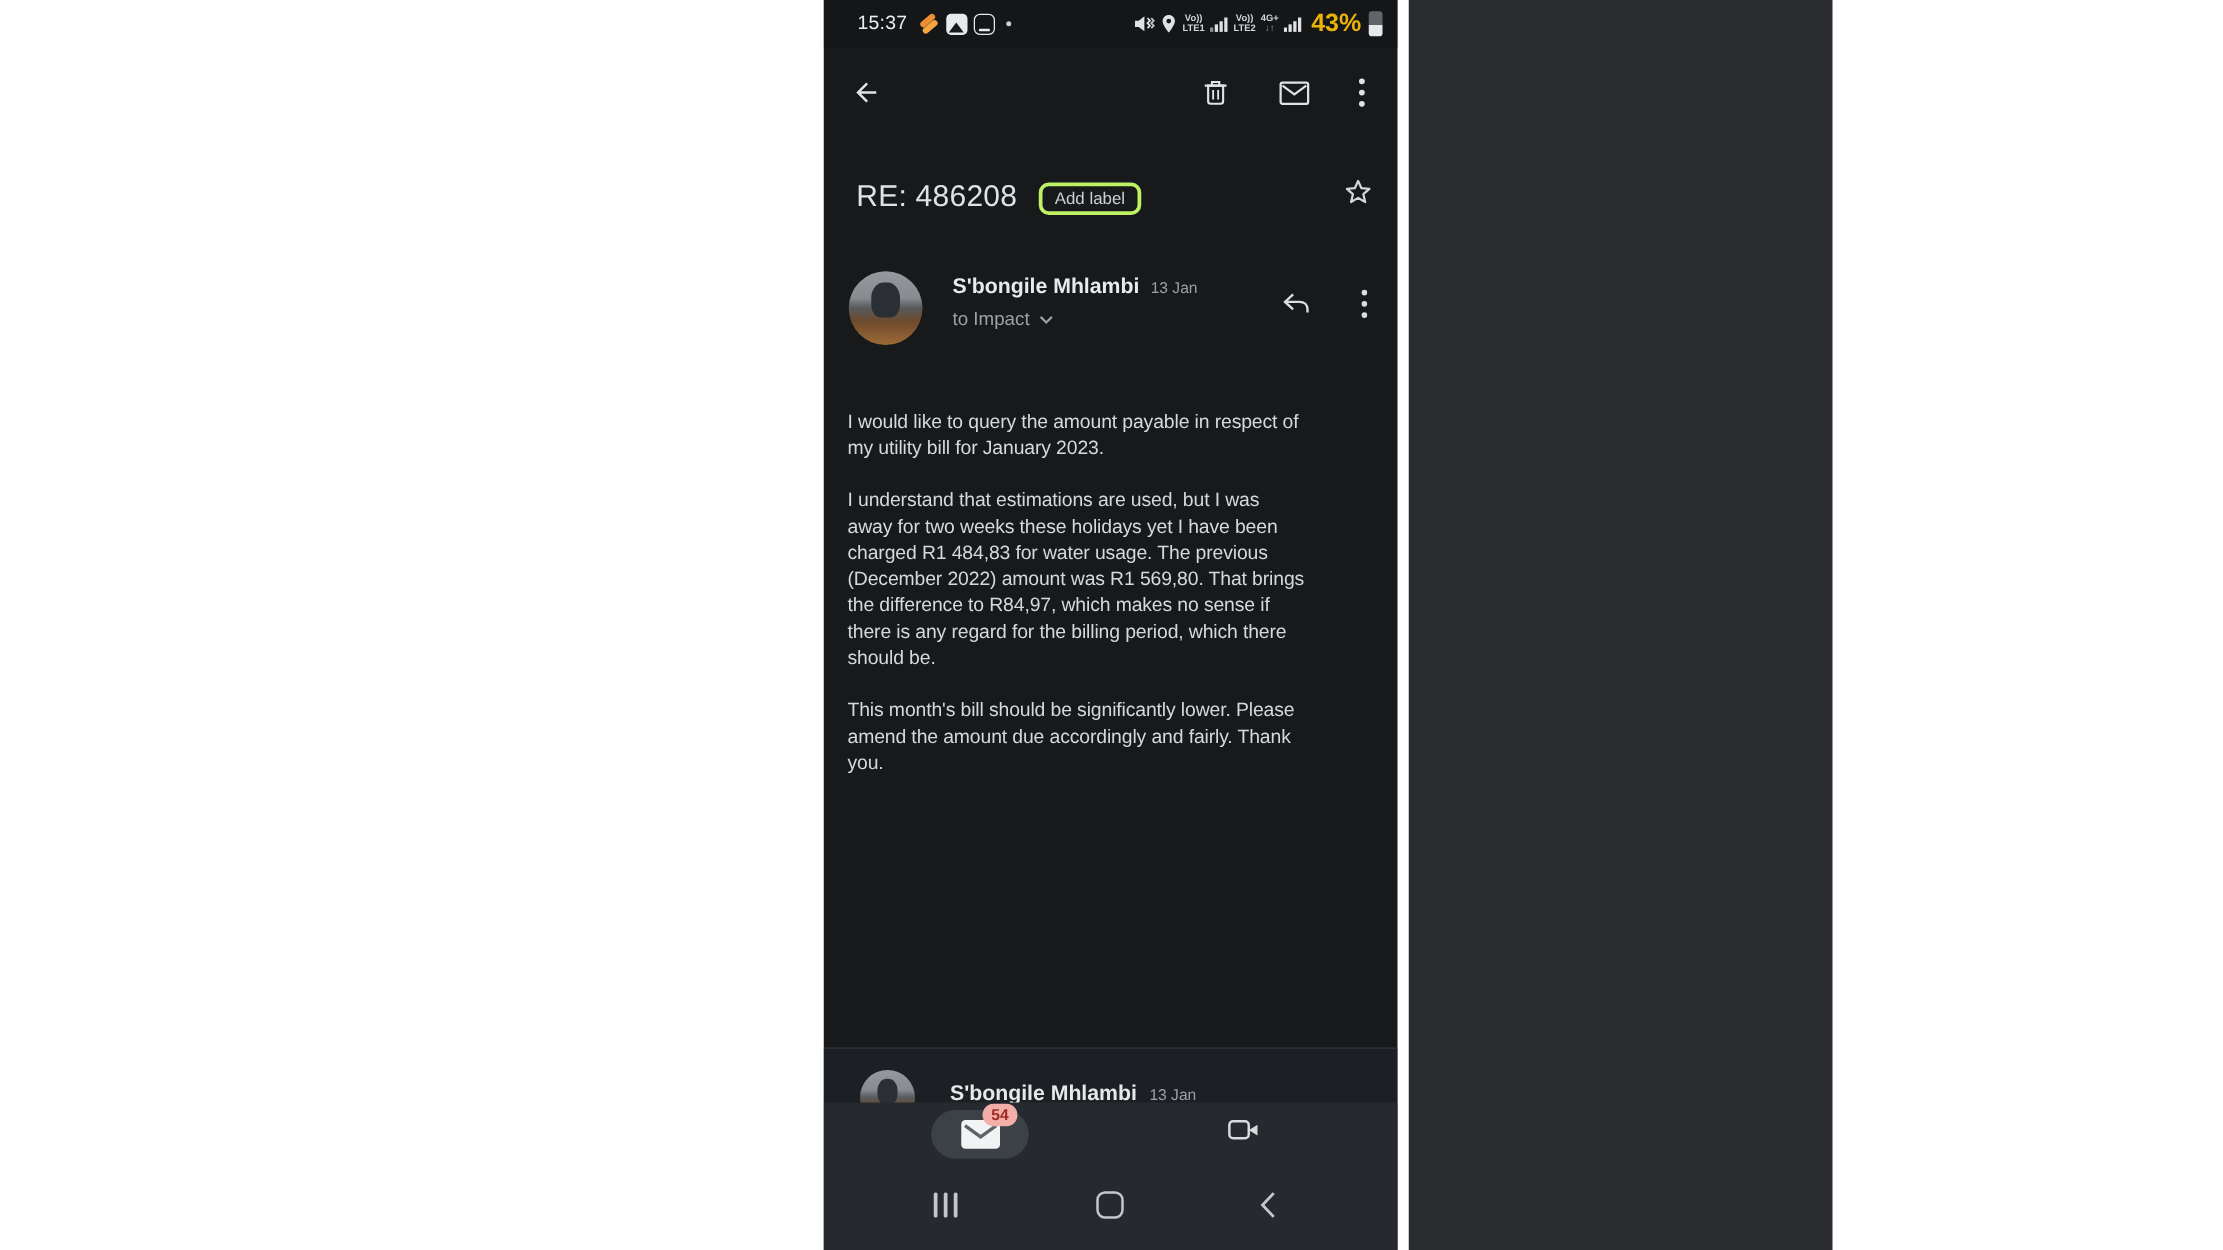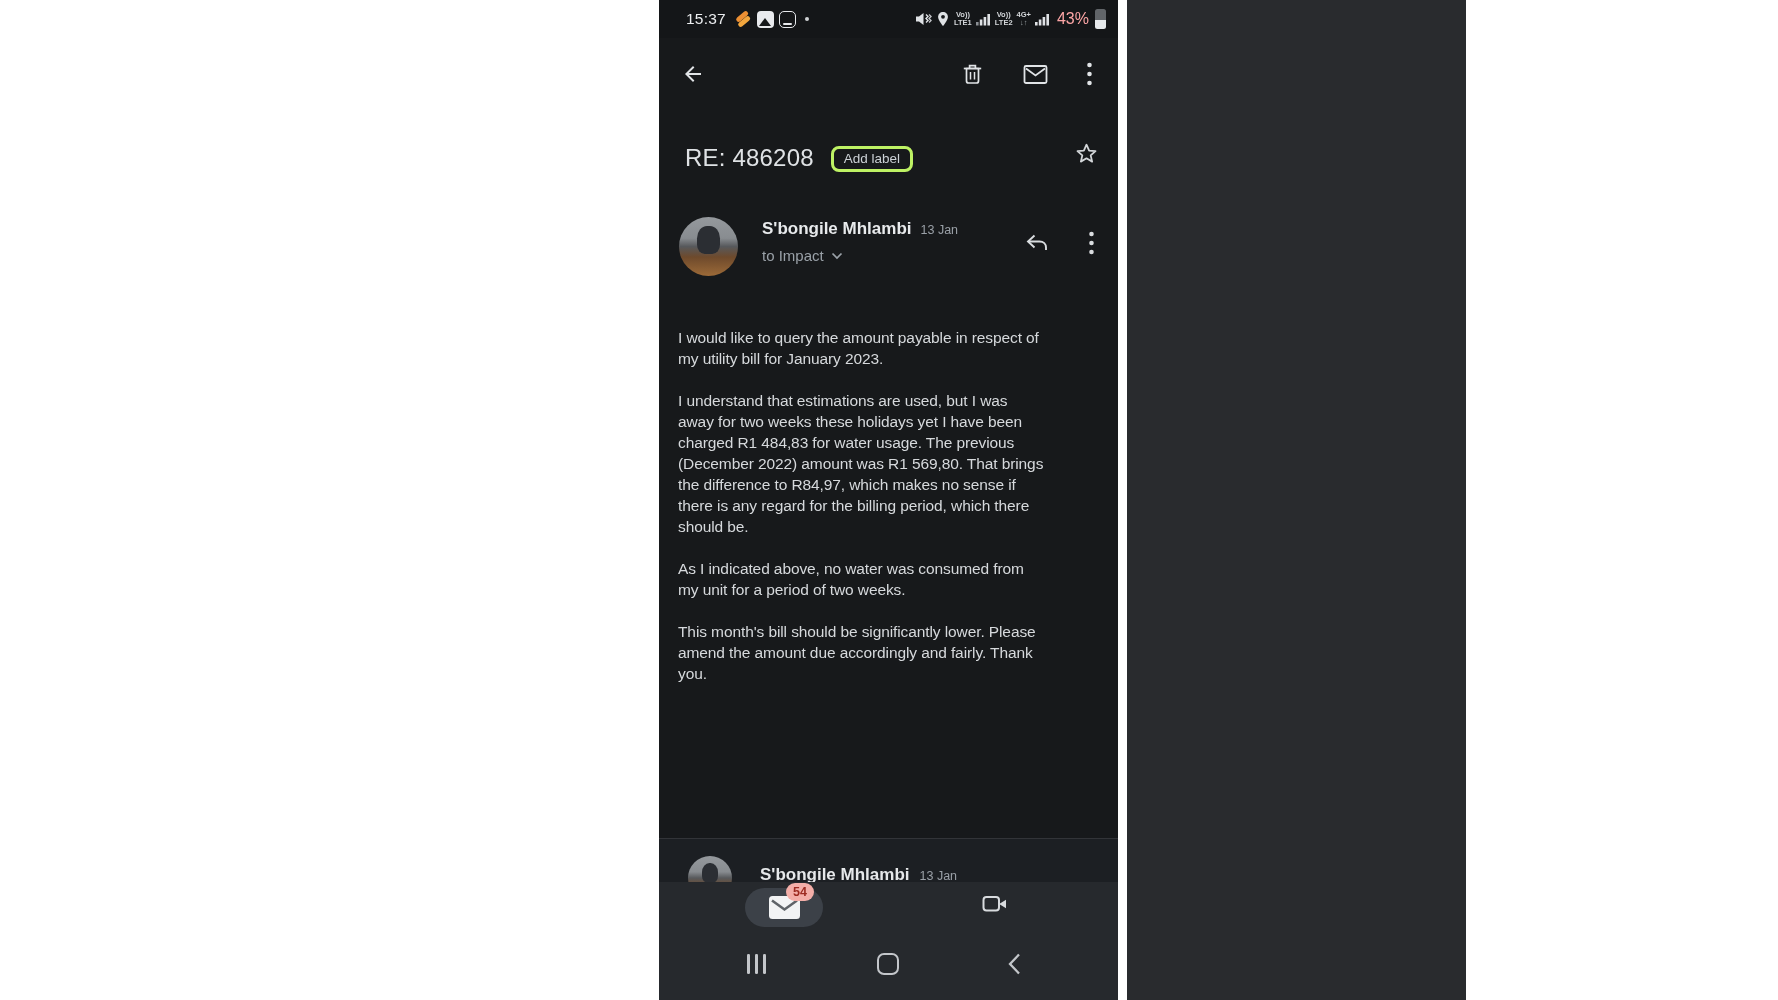--- a/index.html
+++ b/index.html
@@ -19,21 +19,21 @@
   .ic-striped i { position:absolute; display:block; width:14px; height:4.5px; border-radius:3px; background:#ec8f33; transform:rotate(-40deg); }
   .ic-striped i:nth-child(1){ left:1px; top:4px; }
   .ic-striped i:nth-child(2){ left:3px; top:9px; background:#f3a73e; }
   .ic-gallery { width:17px; height:17px; border-radius:4px; background:#e8eaed; position:relative; overflow:hidden; }
   .ic-gallery i { position:absolute; bottom:2px; left:2px; width:0; height:0; border-left:6px solid transparent; border-right:6px solid transparent; border-bottom:8px solid #17191b; }
   .ic-msgwin { width:17px; height:17px; border:1.8px solid #e8eaed; border-radius:5px; position:relative; }
   .ic-msgwin i { position:absolute; bottom:2px; left:3px; right:3px; height:2px; background:#e8eaed; border-radius:1px; }
   .ic-dot { width:4.5px; height:4.5px; border-radius:50%; background:#cfd2d5; margin-left:4px; }
   .sb-stack { display:flex; flex-direction:column; align-items:center; line-height:8px; font-size:7.5px; color:#d3d6d9; font-weight:bold; letter-spacing:0; }
   .sb-stack .dim { color:#9aa0a5; }
-  .sb-pct { font-size:16px; color:#fca5a5; font-weight:400; margin-left:3px; }
+  .sb-pct { font-size:20px; color:#eab308; font-weight:700; margin-left:3px; }
   .ic-batt { width:11px; height:20px; border-radius:2.5px; background:linear-gradient(to top,#e6e9eb 45%,#616569 45%); margin-left:2px; }
   svg.glyph { display:block; }
 
   
   .toolbar { position:absolute; top:52px; left:0; width:100%; height:44px; display:flex; align-items:center; padding:0 26px 0 22px; }
   .tb-spacer { flex:1; }
   .tb-right { display:flex; align-items:center; gap:39px; }
   .iconbtn { background:none; border:none; padding:0; cursor:pointer; display:flex; align-items:center; justify-content:center; }
 
   
@@ -216,22 +216,20 @@
     <div class="mailbody">
       <p>I would like to query the amount payable in respect of
 my utility bill for January 2023.</p>
       <p>I understand that estimations are used, but I was
 away for two weeks these holidays yet I have been
 charged R1 484,83 for water usage. The previous
 (December 2022) amount was R1 569,80. That brings
 the difference to R84,97, which makes no sense if
 there is any regard for the billing period, which there
 should be.</p>
-      <p>As I indicated above, no water was  consumed from
-my unit for a period of two weeks.</p>
       <p class="gap-lg">This month's bill should be significantly lower. Please
 amend the amount due accordingly and fairly. Thank
 you.</p>
     </div>
 
     <div class="quoted">
       <span class="avatar small">
           <span class="figure"></span>
         </span>
       <span class="q-meta">

